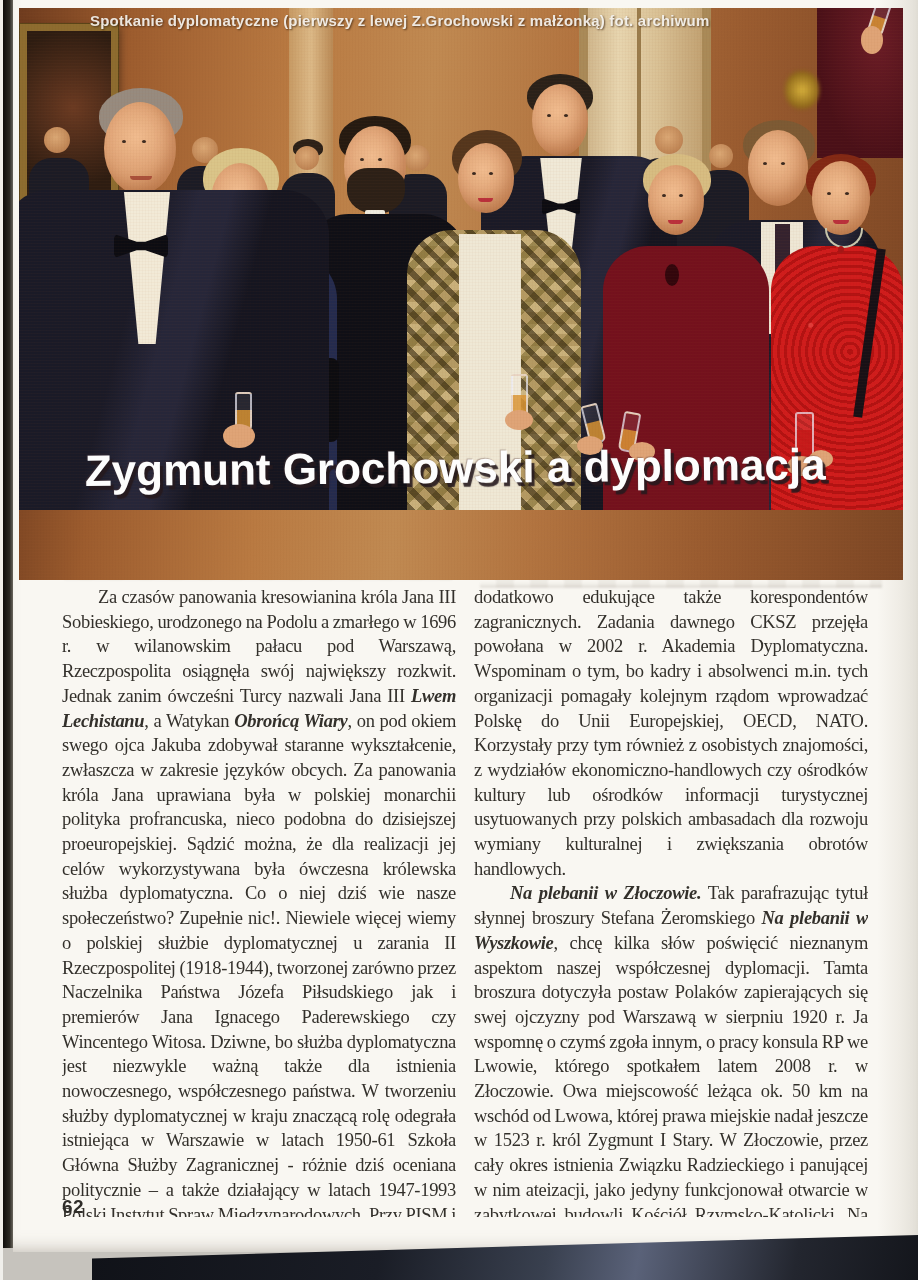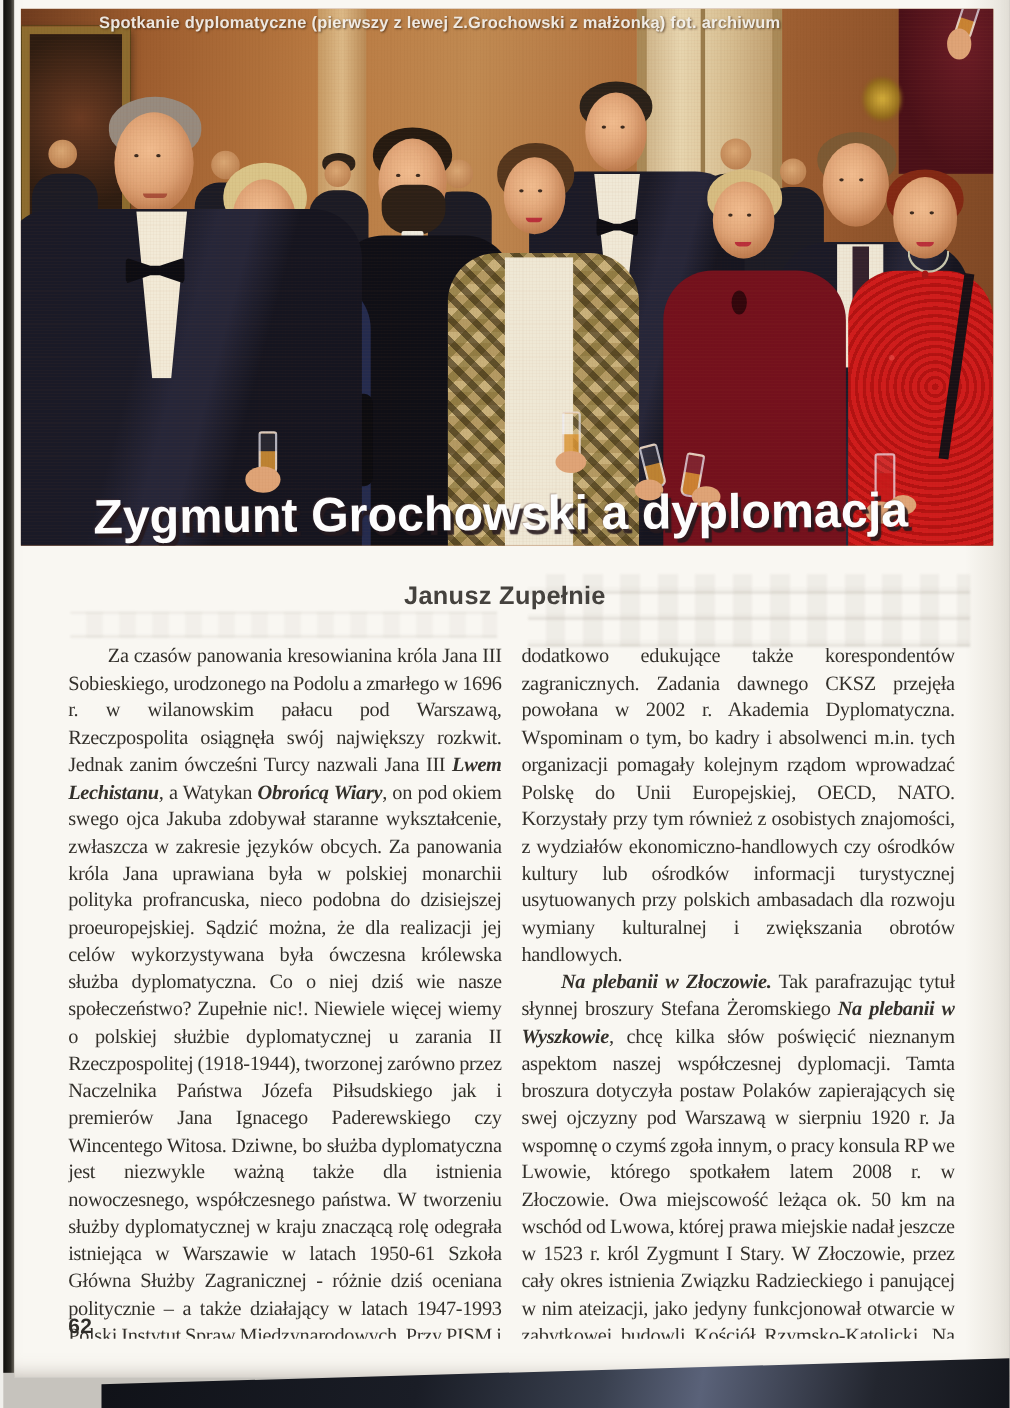--- a/index.html
+++ b/index.html
@@ -15,21 +15,21 @@
   .edge-dark{left:3px;top:0;width:10px;height:1248px;
     background:linear-gradient(90deg,#0e0d0b,#2a2823 65%,#6b675e);}
   .page{left:13px;top:0;width:905px;height:1252px;
     background:linear-gradient(90deg,#f9f7f2 0 95.5%,#efece5 98%,#e3e0d8 100%);
     box-shadow:inset 0 -14px 18px -14px rgba(120,110,95,.5);}
   .bottom-strip{left:92px;top:1232px;width:826px;height:48px;
     clip-path:polygon(0 55%,100% 6%,100% 100%,0 100%);
     background:linear-gradient(100deg,#101218 0%,#1a1d26 35%,#39404f 55%,#5a6279 66%,#23262f 85%,#14161c 100%);}
 
   
-  .photo{left:19px;top:8px;width:884px;height:488px;overflow:hidden;background:#8a4f28;}
+  .photo{left:19px;top:8px;width:884px;height:572px;overflow:hidden;background:#8a4f28;}
   .photo *{position:absolute;}
   .wall{inset:0;background:linear-gradient(95deg,#6e3b1e 0%,#9c5c2e 12%,#b97a42 30%,#c08a52 45%,#b27440 60%,#9a5c30 78%,#7c4624 100%);z-index:1;}
   .wall-left-shadow{left:0;top:50px;width:70px;height:230px;background:radial-gradient(ellipse at 30% 40%,rgba(60,20,10,.45),transparent 70%);z-index:1;}
   .panel-light{left:270px;top:0;width:44px;height:290px;z-index:1;
     background:linear-gradient(90deg,#c9a06a,#e2c493 50%,#b98c58);opacity:.85;}
   .door{left:560px;top:0;width:132px;height:370px;z-index:1;
     background:linear-gradient(90deg,#c9ae82,#e7d5af 30%,#d9c195 60%,#bd9c6c);
     box-shadow:inset 9px 0 0 #a98a58,inset -9px 0 0 #a98a58;}
   .door:after{content:"";position:absolute;left:58px;top:0;width:4px;height:100%;background:#9a7c4c;}
   .wall-dark-right{left:798px;top:0;width:86px;height:150px;z-index:1;

